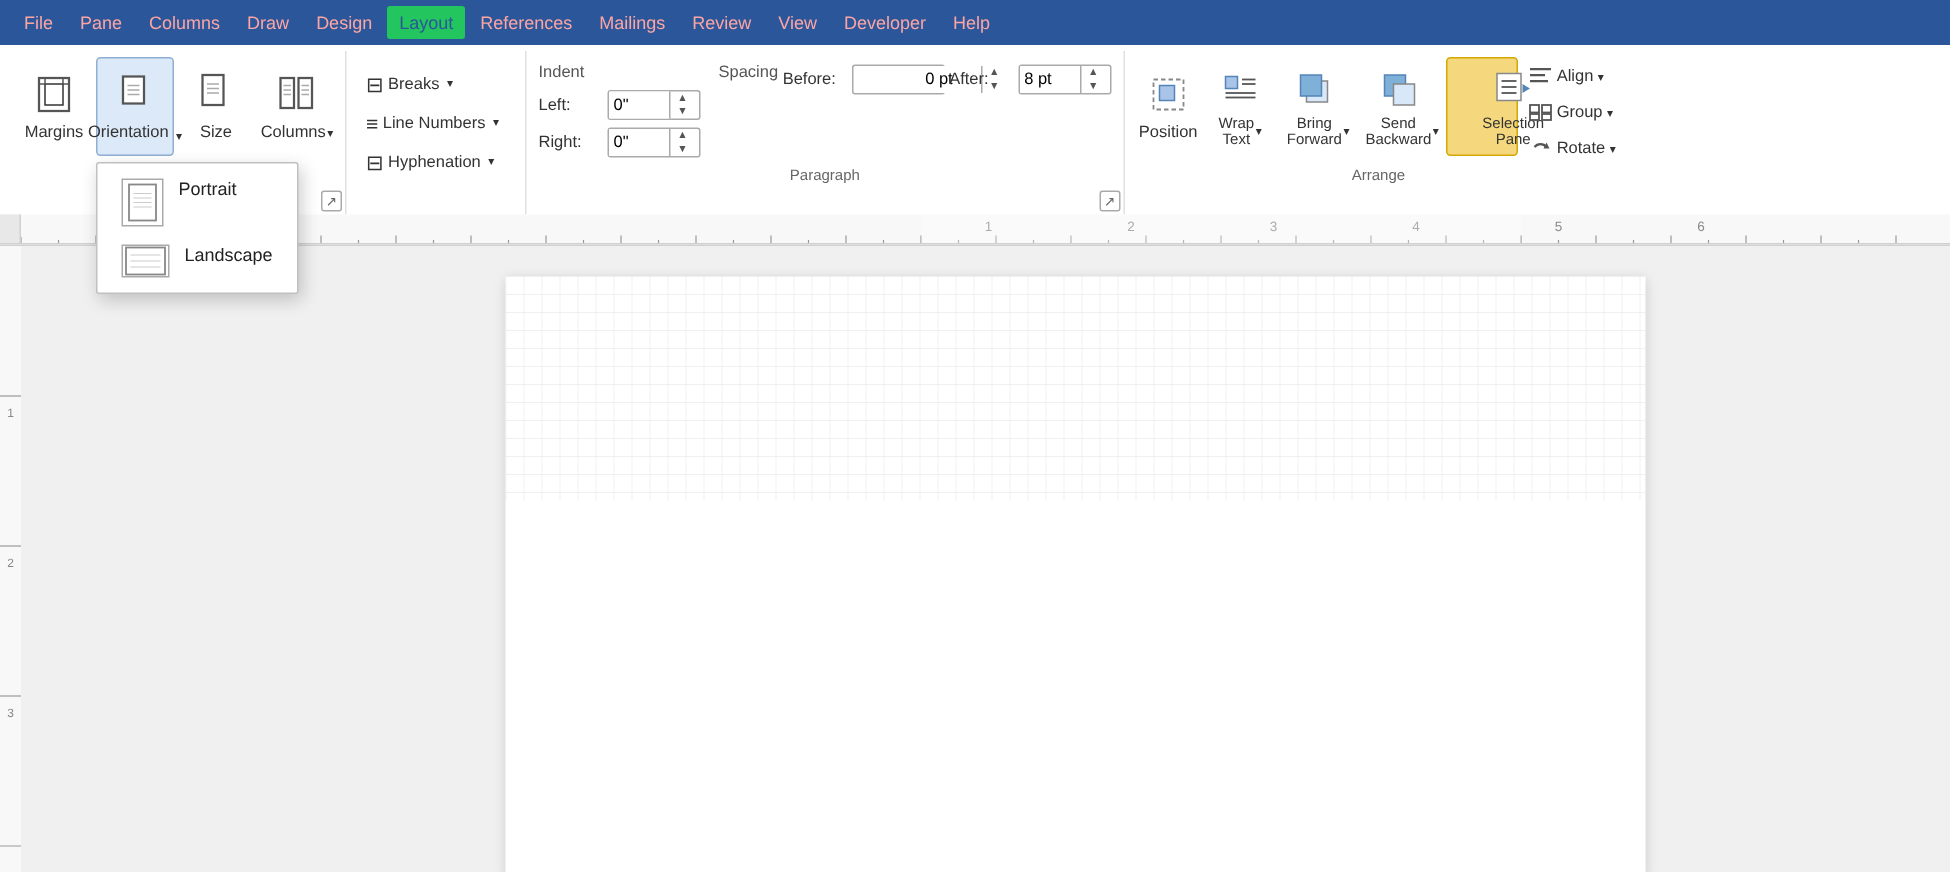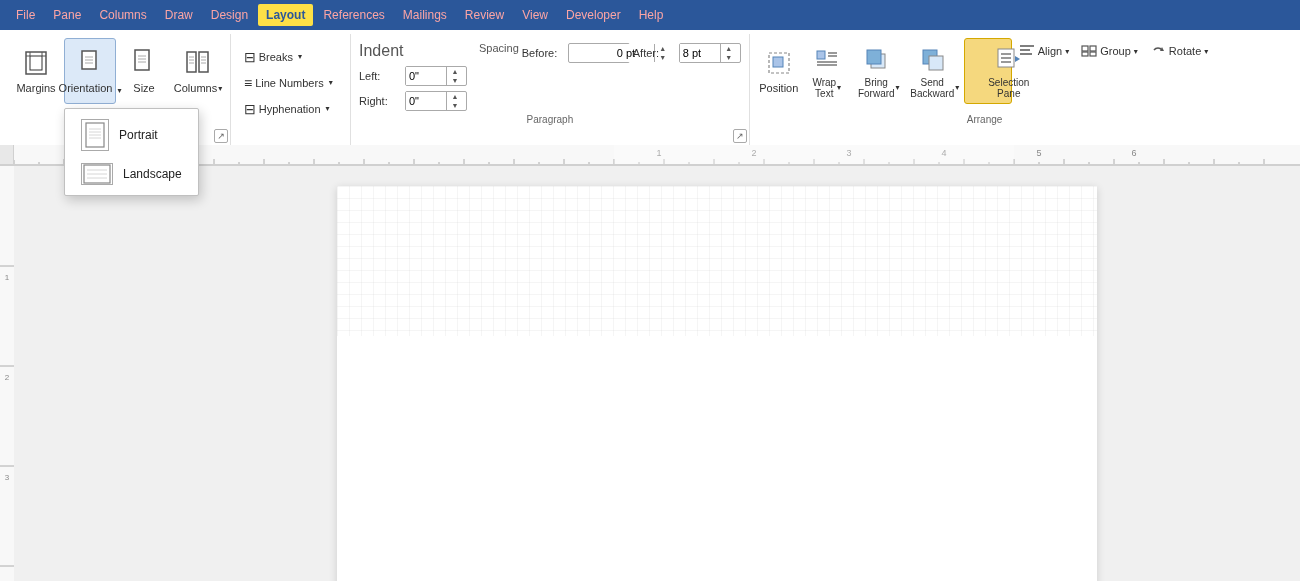--- a/index.html
+++ b/index.html
@@ -15,21 +15,21 @@
       padding: 0 8px;
       gap: 2px;
     }
     .menu-item {
       padding: 4px 8px;
       cursor: pointer;
       border-radius: 2px;
       font-size: 12px;
       color: #fca5a5;
     }
-    .menu-item.active { background: #fde047; color: #2b579a; font-weight: 700; }
+    .menu-item.active { background: #22c55e; color: #2b579a; font-weight: 400; }
 
     
     .ribbon {
       background: white;
       border-bottom: 1px solid #d0d0d0;
       padding: 4px 0 0 0;
     }
 
     .ribbon-content {
       display: flex;
@@ -189,21 +189,21 @@
       background: white;
       border: 1px solid #c0c0c0;
       box-shadow: 2px 4px 12px rgba(0,0,0,0.2);
       border-radius: 2px;
       z-index: 200;
       padding: 4px 0;
       min-width: 130px;
     }
     .dropdown-item {
       display: flex;
-      align-items: center;
+      align-items: flex-start;
       gap: 10px;
       padding: 6px 16px;
       cursor: pointer;
       font-size: 12px;
       color: #222;
     }
     .dropdown-item-icon {
       width: 28px;
       height: 32px;
       border: 1px solid #aaa;
@@ -346,21 +346,21 @@
           <span>Hyphenation</span>
           <span style="font-size:8px; margin-left:2px;">▾</span>
         </div>
       </div>
     </div>
 
     <div class="ribbon-group-wrapper" style="border-right:1px solid #e0e0e0; padding: 4px 8px 18px 8px;">
       <div style="display:flex; gap:12px; flex:1; align-items:flex-start; padding-top:4px;">
 
         <div style="display:flex; flex-direction:column; gap:3px;">
-          <div style="font-size:16px; color:#555; margin-bottom:2px;">Indent</div>
+          <div style="font-size:11px; color:#555; margin-bottom:2px;">Indent</div>
           <div class="field-row">
             <span class="field-label">Left:</span>
             <div class="field-input">
               <input type="text" value="0&quot;" style="width: 40px;">
               <div class="spin-btns">
                 <div class="spin-btn">▲</div>
                 <div class="spin-btn">▼</div>
               </div>
             </div>
           </div>
@@ -468,21 +468,21 @@
               <line x1="5" y1="12" x2="15" y2="12" stroke="#555" stroke-width="1.2"></line>
               <line x1="5" y1="16" x2="15" y2="16" stroke="#555" stroke-width="1.2"></line>
               <polygon points="19,10 24,13 19,16" fill="#5584b8"></polygon>
             </svg>
           </div>
           <div style="text-align:center; line-height:1.1; font-size:10px;">
             <span>Selection<br>Pane</span>
           </div>
         </div>
 
-        <div style="display:flex; flex-direction:row; gap:2px; justify-content:flex-start; padding-top:2px;">
+        <div style="display:flex; flex-direction:column; gap:2px; justify-content:flex-start; padding-top:2px;">
           <div class="ribbon-btn-small">
             <span>
               <svg width="16" height="14" viewBox="0 0 16 14">
                 <line x1="1" y1="3" x2="15" y2="3" stroke="#555" stroke-width="1.5"></line>
                 <line x1="1" y1="7" x2="11" y2="7" stroke="#555" stroke-width="1.5"></line>
                 <line x1="1" y1="11" x2="13" y2="11" stroke="#555" stroke-width="1.5"></line>
               </svg>
             </span>
             <span>Align</span>
             <span style="font-size:8px;">▾</span>

